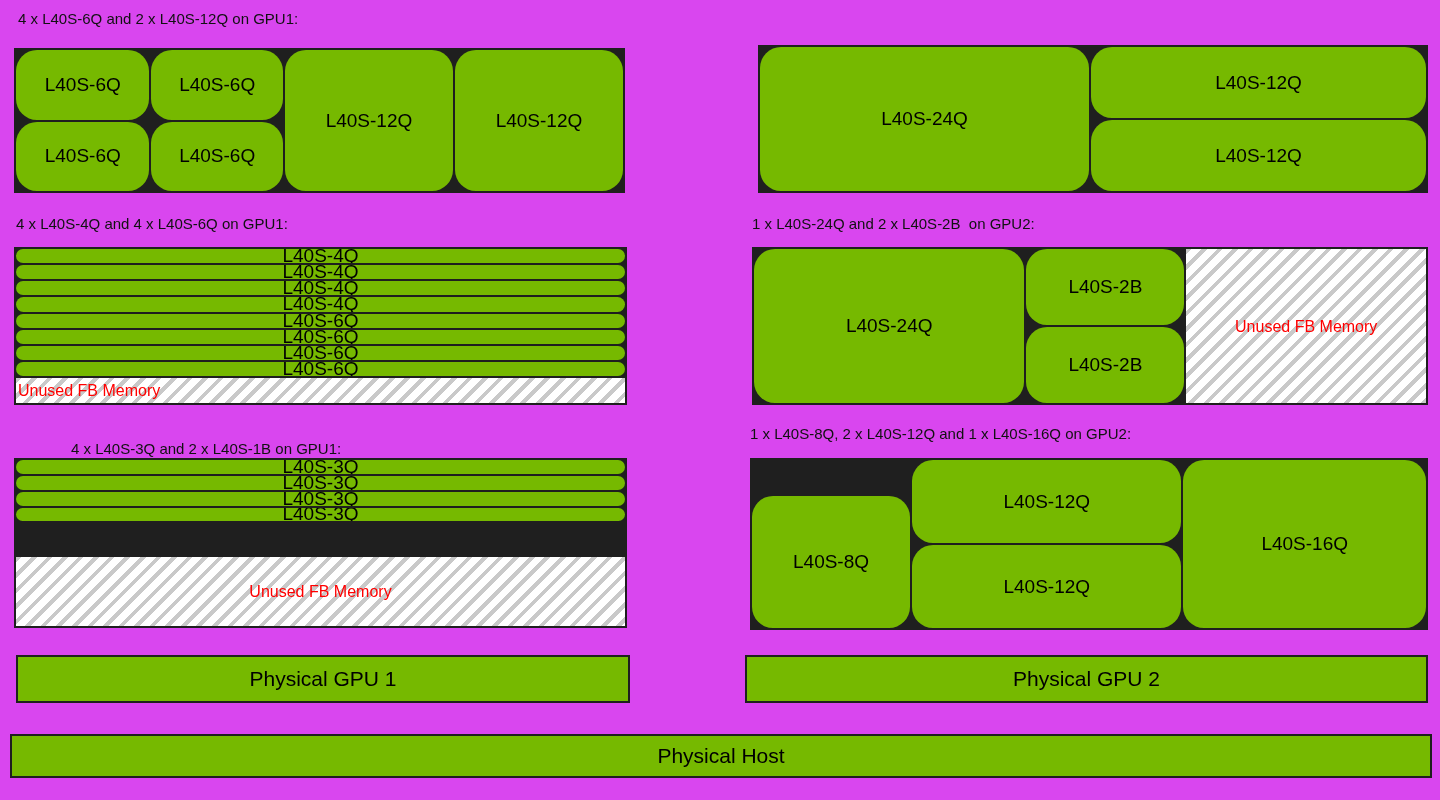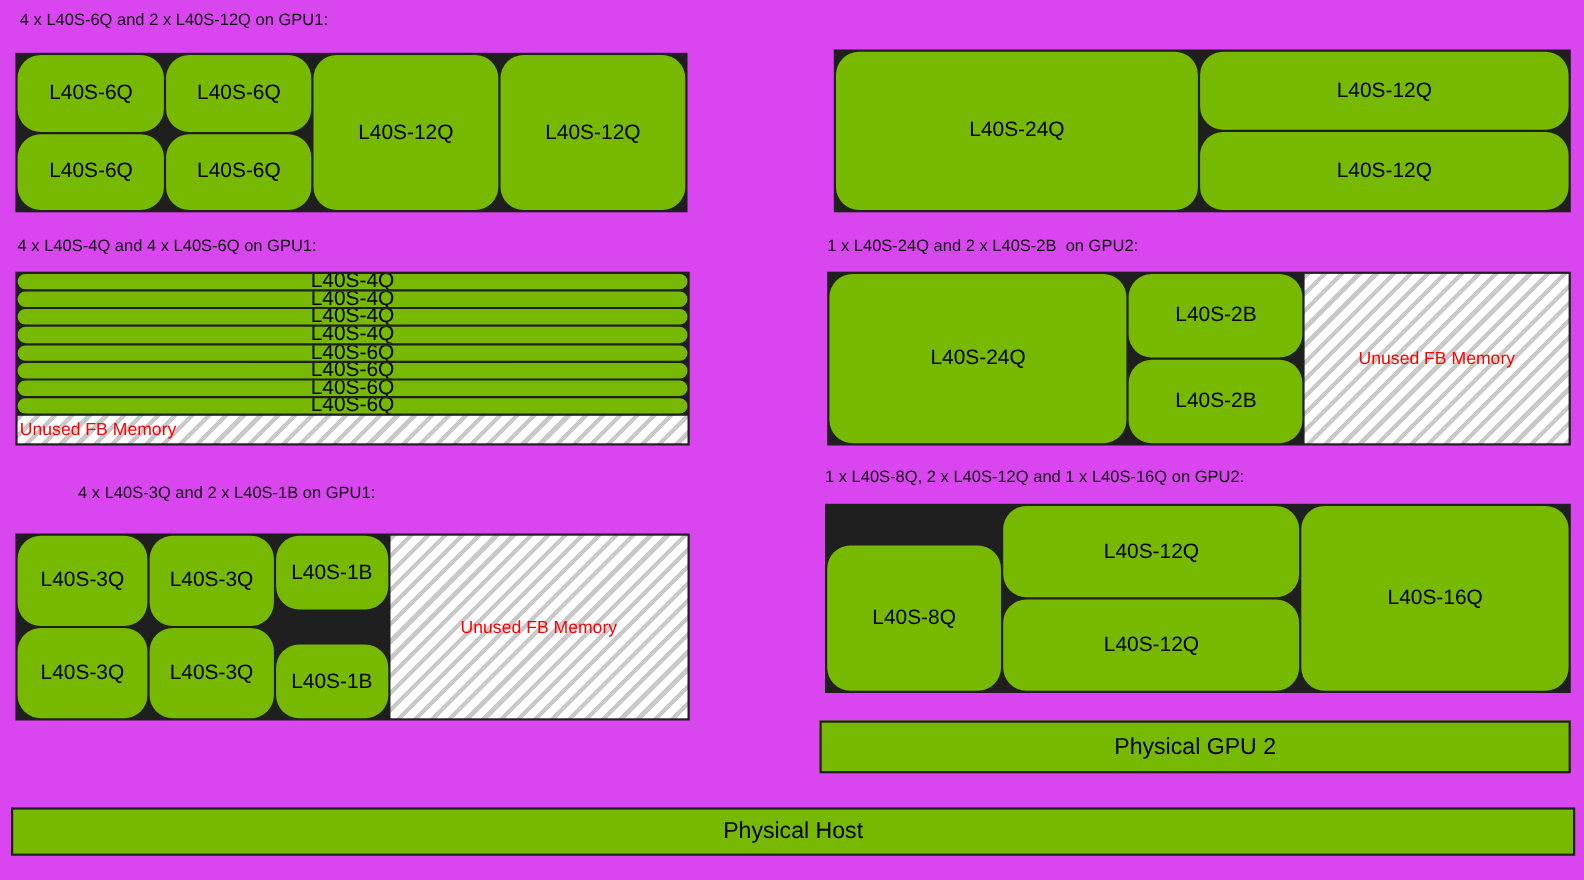--- a/index.html
+++ b/index.html
@@ -109,36 +109,37 @@
     </div>
     <div class="vstack" style="flex:127 1 0;">
       <div class="cell">L40S-6Q</div>
       <div class="cell">L40S-6Q</div>
     </div>
     <div class="hatch hatch-narrow" style="flex:103 1 0;">Unused FB Memory</div>
   </div>
 
   <div class="title" style="left:28px;top:440px;margin-left:43px;">4 x L40S-3Q and 2 x L40S-1B on GPU1:</div>
 
-  <div class="block" style="left:14px;top:485px;width:613px;height:170px;">
+  <div class="block" style="left:14px;top:458px;width:613px;height:170px;flex-direction:column;">
     <div class="vstack" style="flex:119 1 0;">
       <div class="cell">L40S-3Q</div>
       <div class="cell">L40S-3Q</div>
     </div>
     <div class="vstack" style="flex:114 1 0;">
       <div class="cell">L40S-3Q</div>
       <div class="cell">L40S-3Q</div>
     </div>
     <div class="vstack" style="flex:103 1 0;gap:32px;">
       <div class="cell">L40S-1B</div>
       <div class="cell">L40S-1B</div>
     </div>
     <div class="hatch" style="flex:273 1 0;">Unused FB Memory</div>
   </div>
 
+  <div class="bar" style="left:16px;top:655px;width:614px;height:48px;">Physical GPU 1</div>
 
 
   <div class="block" style="left:758px;top:45px;width:670px;height:148px;">
     <div class="cell" style="flex:330 1 0;">L40S-24Q</div>
     <div class="vstack" style="flex:336 1 0;">
       <div class="cell">L40S-12Q</div>
       <div class="cell">L40S-12Q</div>
     </div>
   </div>
 

